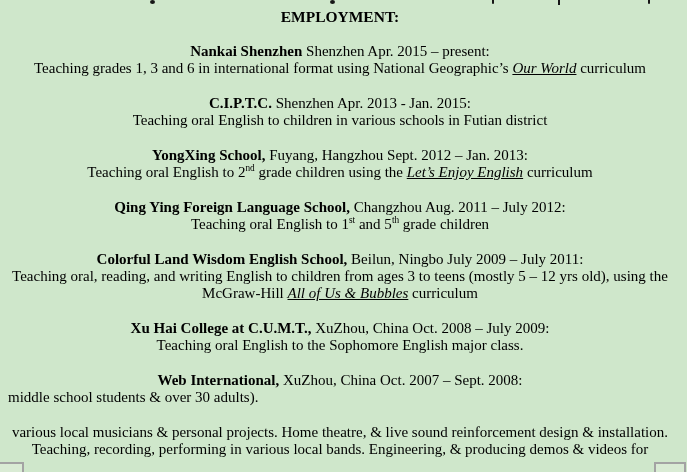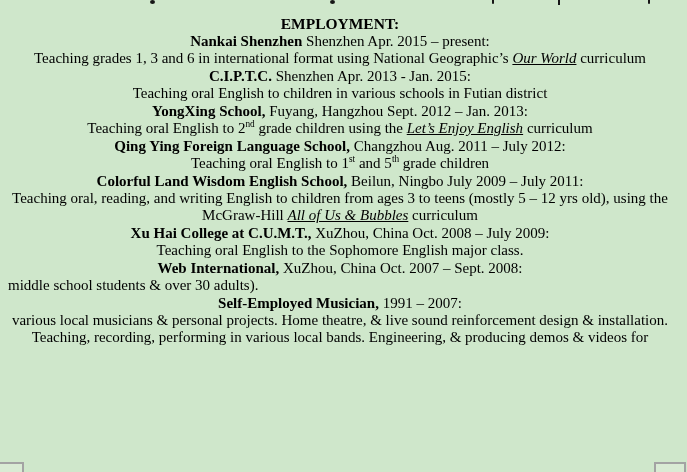--- a/index.html
+++ b/index.html
@@ -6,26 +6,26 @@
   body{
     width:687px;height:472px;overflow:hidden;
     background:#cfe7cb;
     font-family:"Liberation Serif","DejaVu Serif",serif;
     color:#000;
   }
   .doc{
     position:relative;
     width:680px;height:472px;
     font-size:15px;line-height:17px;
-    padding-top:15px;box-sizing:border-box;
+    padding-top:8px;box-sizing:border-box;
   }
   .section-title{
     text-align:center;font-weight:bold;font-size:15.5px;white-space:nowrap;
   }
-  .entry{margin-top:1px;}
+  .entry{margin-top:18px;}
   .line{white-space:nowrap;}
   .heading{text-align:center;}
   .desc.center{text-align:center;}
   .desc.left{text-align:left;padding-left:8px;}
   .b{font-weight:bold;}
   .i{font-style:italic;text-decoration:underline;}
   .sup{font-size:62%;vertical-align:super;line-height:0;}
   
   .top-remnant{position:absolute;top:0;left:0;width:687px;height:6px;overflow:hidden;}
   .remnant{position:absolute;top:0;background:#161616;}
@@ -90,21 +90,20 @@
           <div class="line"><span>Teaching oral English to the Sophomore English major class.</span></div>
         </div>
       </div>
       <div class="entry">
         <div class="heading line"><span class="b">Web International,</span><span> XuZhou, China Oct. 2007 – Sept. 2008:</span></div>
         <div class="desc left">
           <div class="line"><span>middle school students &amp; over 30 adults).</span></div>
         </div>
       </div>
       <div class="entry">
-        <div class="heading line"><span class="b">Self-Employed Musician,</span><span> 1991 – 2007:</span></div>
         <div class="desc center">
           <div class="line"><span>various local musicians &amp; personal projects. Home theatre, &amp; live sound reinforcement design &amp; installation.</span></div>
           <div class="line"><span>Teaching, recording, performing in various local bands. Engineering, &amp; producing demos &amp; videos for</span></div>
         </div>
       </div>
     </div>
 
   <div class="corner-box corner-left"></div>
   <div class="corner-box corner-right"></div>
 </div>

